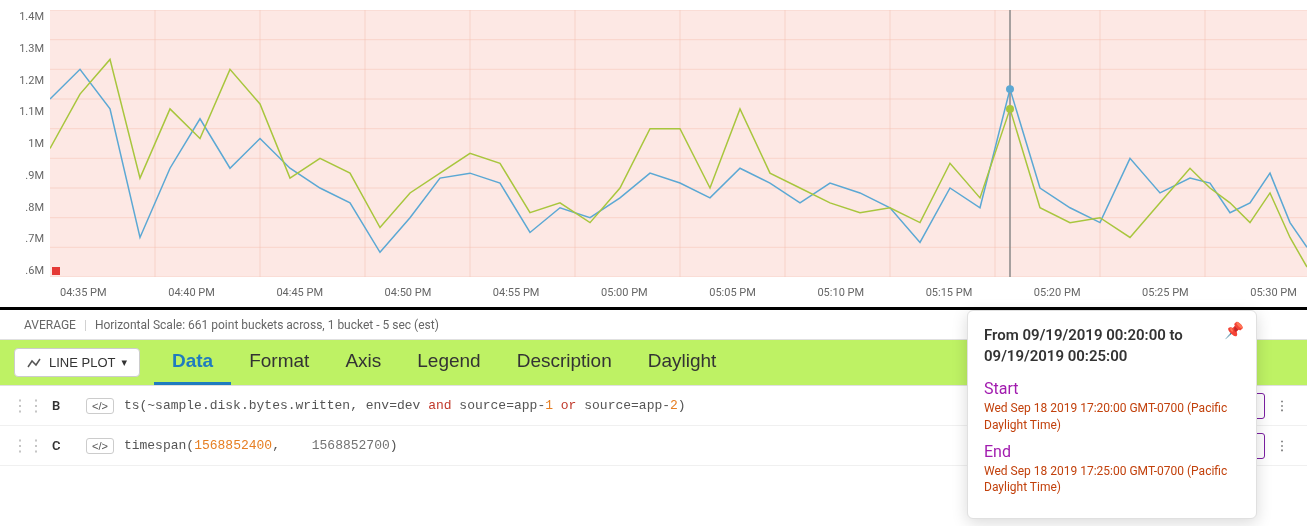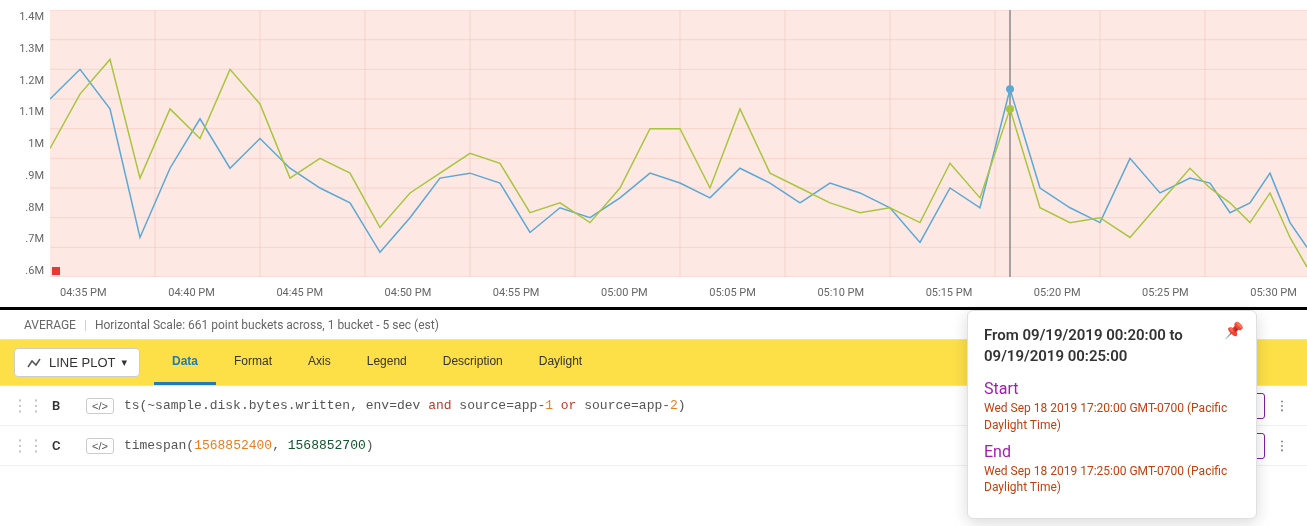--- a/index.html
+++ b/index.html
@@ -12,22 +12,22 @@
     .y-label { font-size: 11px; color: #666; }
 
     .x-axis { position: absolute; bottom: 0; left: 50px; right: 0; height: 30px; display: flex; justify-content: space-between; align-items: center; padding: 4px 10px; }
     .x-label { font-size: 11px; color: #666; }
 
     
     .bottom-bar { height: 30px; background: #fff; border-bottom: 1px solid #e0e0e0; display: flex; align-items: center; padding: 0 24px; font-size: 12px; color: #666; }
     .bottom-bar .sep { margin: 0 8px; color: #ccc; }
 
     
-    .tabs-row { height: 46px; background: #fde047; border-bottom: 1px solid #e0e0e0; display: flex; align-items: stretch; padding: 0 14px; gap: 0; }
-    .tab-btn { padding: 0 18px; font-size: 12px; color: #333; cursor: pointer; border: none; background: none; border-bottom: 3px solid transparent; display: flex; align-items: center; }
+    .tabs-row { height: 46px; background: #bef264; border-bottom: 1px solid #e0e0e0; display: flex; align-items: stretch; padding: 0 14px; gap: 0; }
+    .tab-btn { padding: 0 18px; font-size: 19px; color: #333; cursor: pointer; border: none; background: none; border-bottom: 3px solid transparent; display: flex; align-items: center; }
     .tab-btn.active { color: #1f7bbf; border-bottom: 3px solid #1f7bbf; font-weight: 600; }
 
     .line-plot-btn { display: flex; align-items: center; gap: 6px; border: 1px solid #ccc; border-radius: 4px; padding: 0 12px; margin: 8px 14px 8px 0; font-size: 13px; background: #fff; cursor: pointer; color: #333; }
     .line-plot-btn svg { width: 16px; height: 16px; }
 
     
     .query-rows { background: #fff; }
     .query-row { height: 40px; display: flex; align-items: center; border-bottom: 1px solid #f0f0f0; padding: 0 4px; }
     .drag-handle { color: #bbb; font-size: 16px; padding: 0 8px; cursor: grab; }
     .query-letter { width: 24px; font-size: 13px; font-weight: 600; color: #333; }
@@ -157,21 +157,21 @@
       <button class="action-btn ai">AI</button>
       <button class="action-btn more">⋮</button>
     </div>
   </div>
 
   <div class="query-row">
     <span class="drag-handle">⋮⋮</span>
     <span class="query-letter">C</span>
     <button class="code-toggle">&lt;/&gt;</button>
     <span class="query-text">
-      <span style="color:#555;">timespan(</span><span style="color:#e67e22;">1568852400</span><span style="color:#555;">, </span><span style="color:#14532d;">1568852700</span><span style="color:#555;">)</span>
+      <span style="color:#555;">timespan(</span><span style="color:#e67e22;">1568852400</span><span style="color:#555;">, </span><span style="color:#737373;margin-left:24px;">1568852700</span><span style="color:#555;">)</span>
     </span>
     <div class="row-actions">
       <button class="action-btn red">🗑</button>
       <button class="action-btn blue">👁</button>
       <button class="action-btn ai">AI</button>
       <button class="action-btn more">⋮</button>
     </div>
   </div>
 </div>
 

